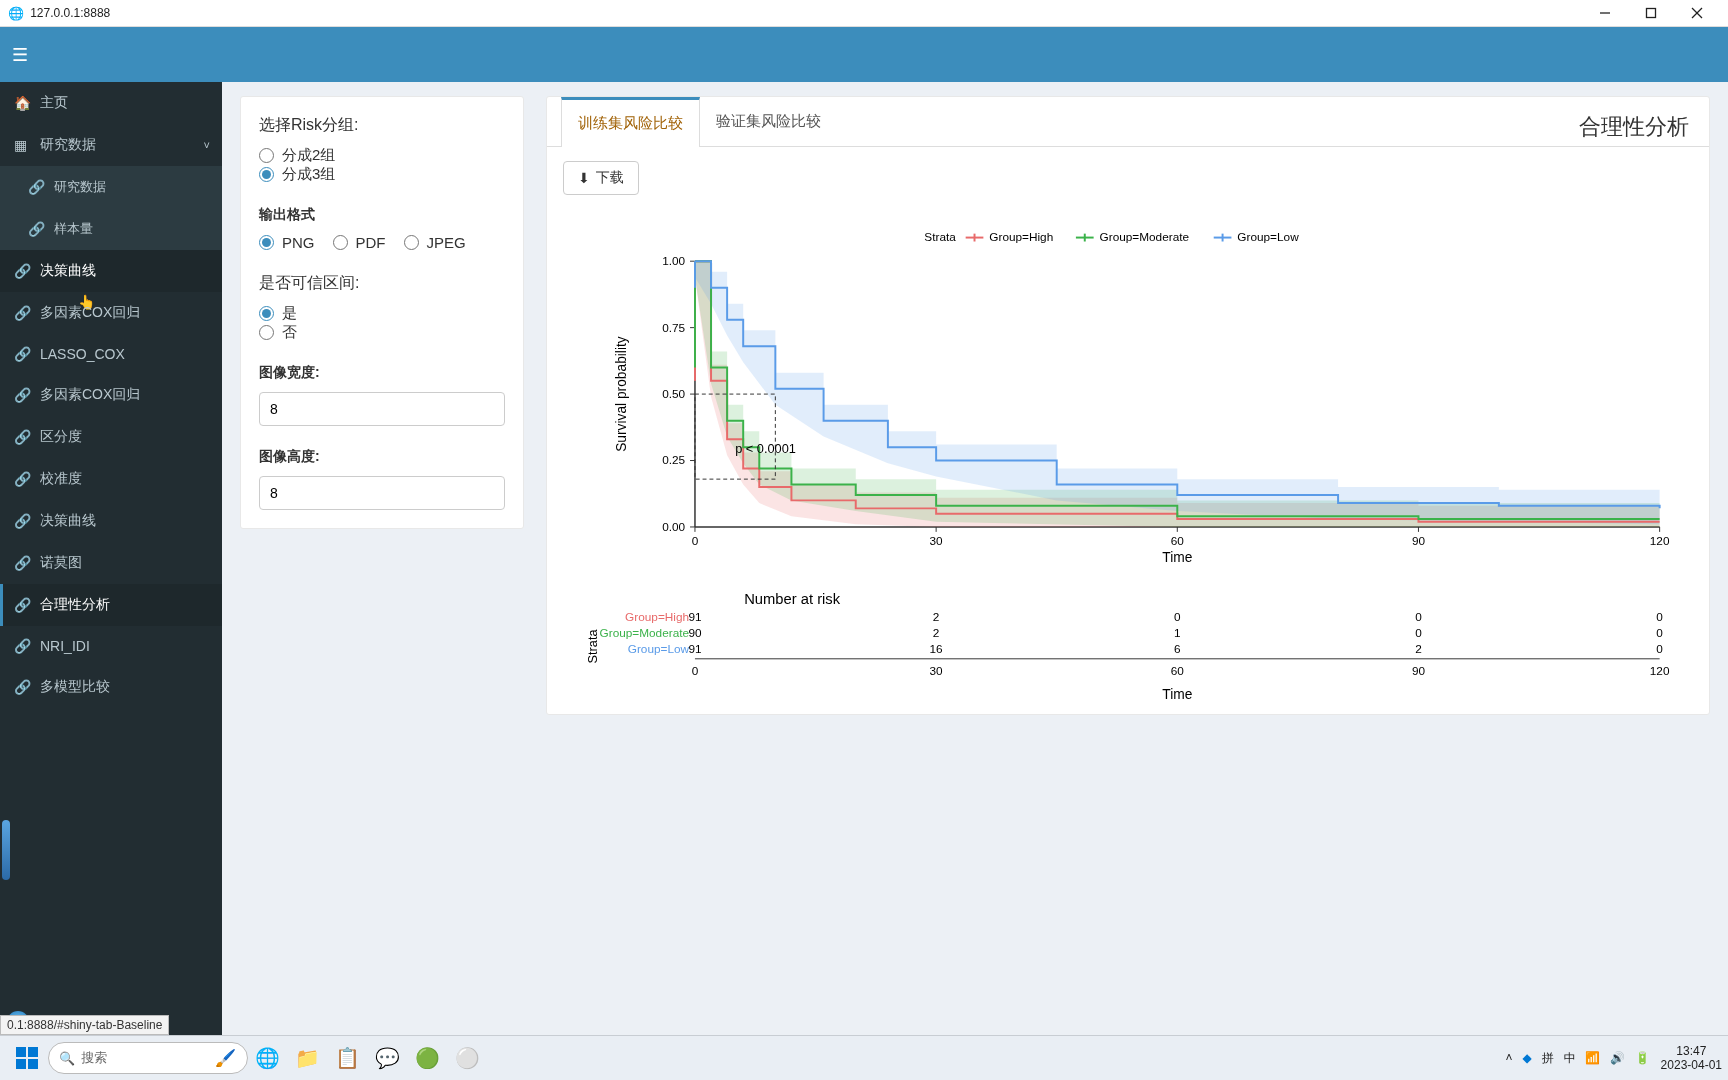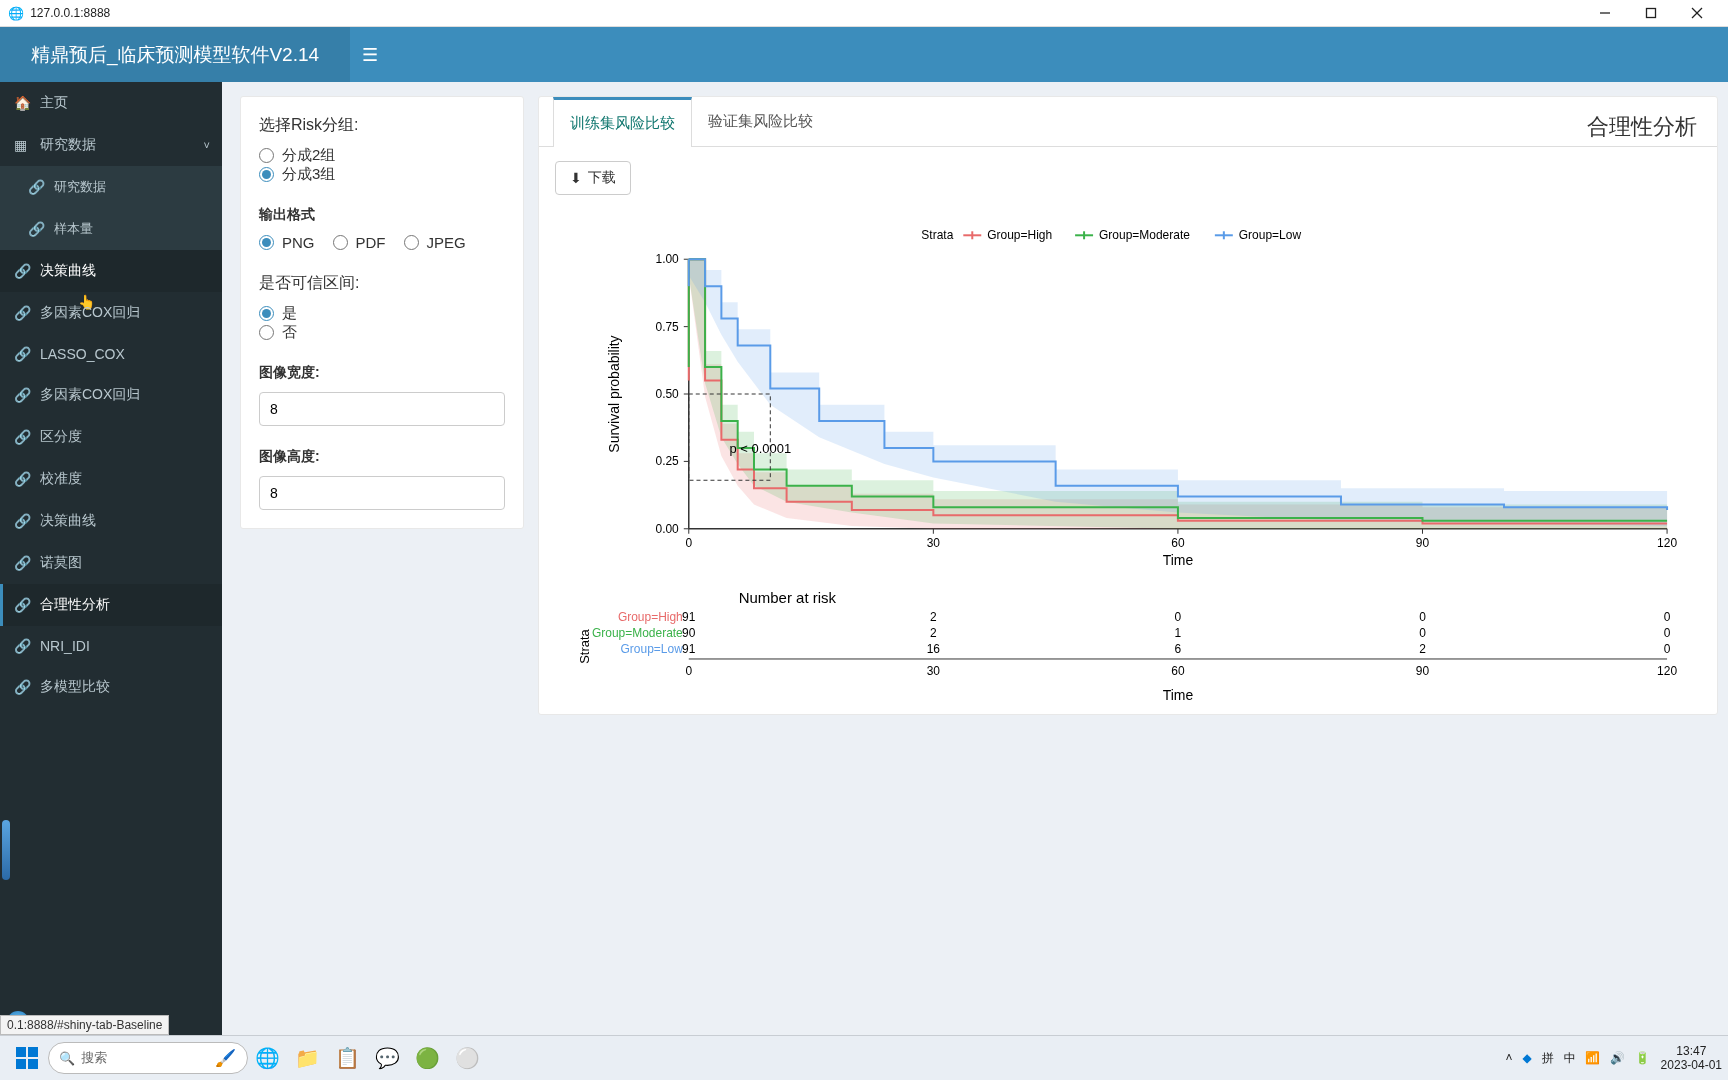--- a/index.html
+++ b/index.html
@@ -25,35 +25,35 @@
 .side-item { padding:12px 14px; display:flex; align-items:center; cursor:pointer; position:relative; }
 .side-item.active { background:#1e282c; color:#fff; border-left:3px solid #3c8dbc; padding-left:11px; }
 .side-item .ico { width:18px; margin-right:8px; font-size:14px; }
 .side-item .chev { position:absolute; right:12px; font-size:11px; }
 .side-sub { background:#2c3b41; }
 .side-sub .side-item { padding-left:28px; font-size:13px; }
 .side-item.hover { background:#1e282c; color:#fff; }
 .cursor-hand { position:absolute; left:78px; top:44px; font-size:14px; color:#fff; pointer-events:none; }
 
 
-.content { flex:1; background:#ecf0f5; padding:14px 10px 0 18px; display:flex; gap:14px; }
+.content { flex:1; background:#ecf0f5; padding:14px 18px 0 18px; display:flex; gap:22px; }
 .form-card, .plot-card { background:#fff; border:1px solid #e8e8e8; border-radius:3px; }
 .form-card { width:284px; padding:18px 18px; align-self:flex-start; }
 .form-group { margin-bottom:22px; }
 .form-label { font-size:16px; color:#333; margin-bottom:10px; font-weight:500; }
 .radio-row { display:flex; align-items:center; margin:0 0; font-size:15px; color:#333; }
 .radio-row input { margin-right:8px; accent-color:#3c8dbc; width:15px; height:15px; }
 .radio-inline { display:flex; gap:18px; }
 .radio-inline .radio-row { margin:0; }
 .form-input { width:100%; height:34px; border:1px solid #ccc; border-radius:4px; padding:0 10px; font-size:14px; background:#fff; }
 
 .plot-card { flex:1; padding:0; align-self:flex-start; position:relative; }
 .tabs-row { display:flex; border-bottom:1px solid #ddd; padding:0 14px; align-items:center; }
 .tab { padding:14px 16px; font-size:15px; color:#555; cursor:pointer; }
-.tab.active { color:#0f766e; border-top:3px solid #3c8dbc; border-left:1px solid #ddd; border-right:1px solid #ddd; margin-bottom:-1px; background:#fff; }
+.tab.active { color:#a16207; border-top:3px solid #3c8dbc; border-left:1px solid #ddd; border-right:1px solid #ddd; margin-bottom:-1px; background:#fff; }
 .page-title { margin-left:auto; font-size:22px; color:#333; padding:10px 6px 0 0; }
 
 .download-area { padding:14px 16px; }
 .dl-btn { border:1px solid #ccc; background:#fff; padding:7px 14px; border-radius:4px; font-size:14px; color:#333; display:inline-flex; align-items:center; gap:6px; cursor:pointer; }
 
 .plot-wrap { padding:0 10px 10px 20px; }
 svg.km { width:100%; height:380px; display:block; }
 svg.risk { width:100%; height:115px; display:block; }
 
 
@@ -88,21 +88,20 @@
     </div>
   <div class="winbtn">
       <svg viewBox="0 0 12 12">
         <line x1="1" y1="1" x2="11" y2="11"></line>
         <line x1="11" y1="1" x2="1" y2="11"></line>
       </svg>
     </div>
 </div>
 
 <div class="headerbar">
-  <div class="brand">精鼎预后_临床预测模型软件V2.14</div>
   <div class="hamburger">☰</div>
 </div>
 
 <div class="main">
 
   <div class="sidebar">
     <div class="side-item">
       <span class="ico">🏠</span>
       <span>主页</span>
     </div>

